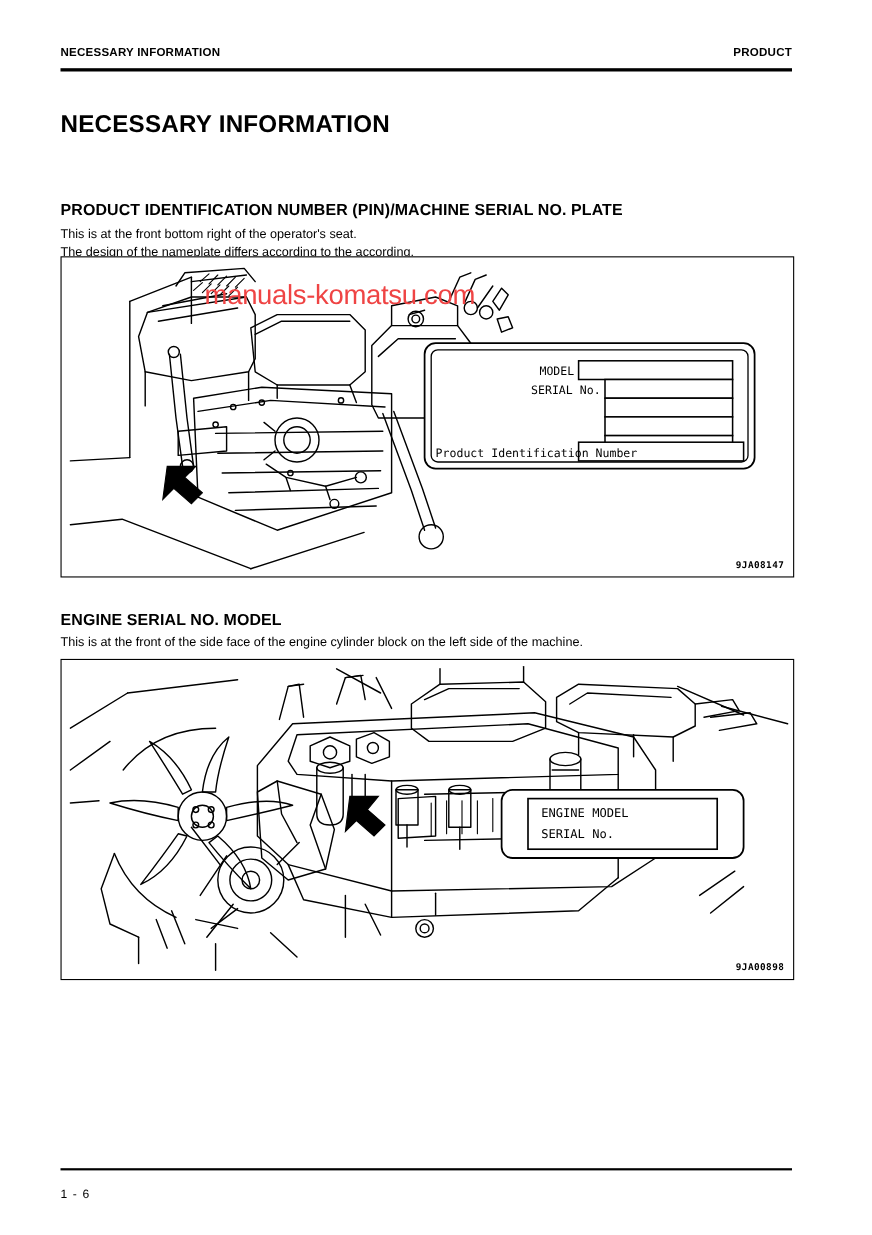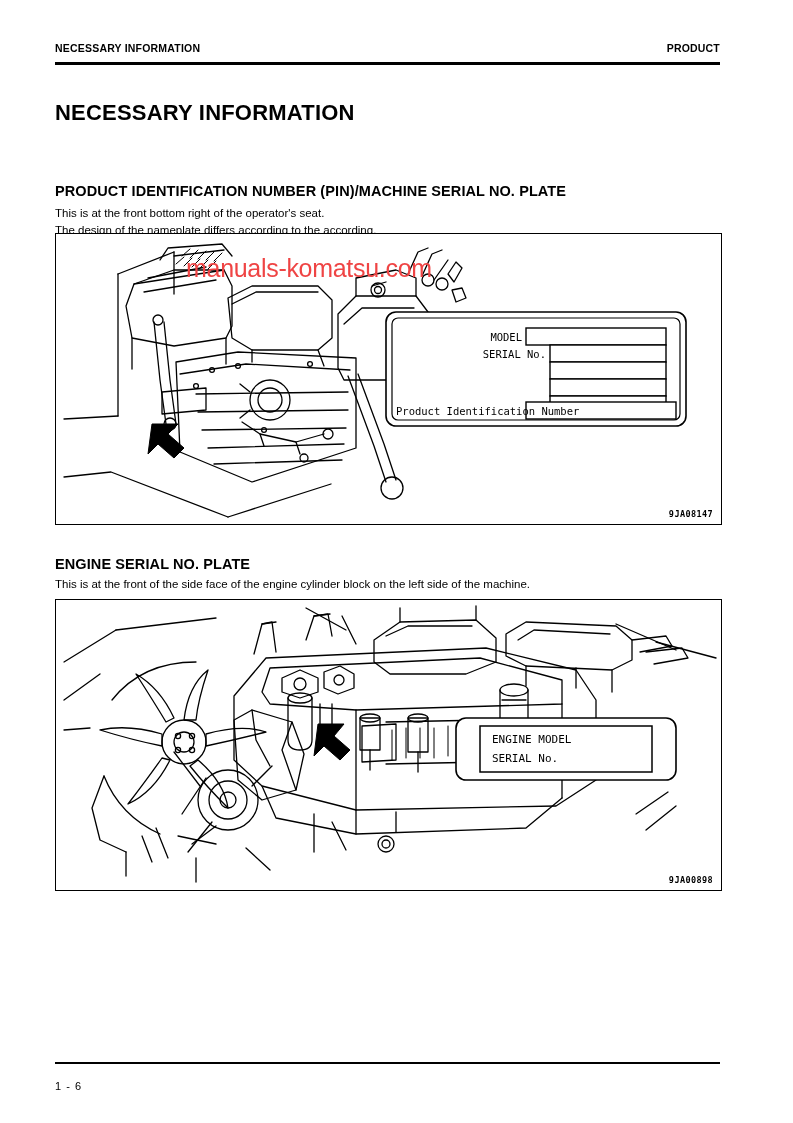--- a/index.html
+++ b/index.html
@@ -280,21 +280,21 @@
 
         <text x="466" y="107" text-anchor="end" font-family="DejaVu Sans Mono, monospace" font-size="10.5" fill="#000000">MODEL</text>
         <text x="490" y="124" text-anchor="end" font-family="DejaVu Sans Mono, monospace" font-size="10.5" fill="#000000">SERIAL No.</text>
         <text x="340" y="181" font-family="DejaVu Sans Mono, monospace" font-size="10.5" fill="#000000">Product Identification Number</text>
       </g>
     </svg>
 
     <div class="fig-code">9JA08147</div>
   </div>
 
-  <div class="h2 engine">ENGINE SERIAL NO. PLATE</div>
+  <div class="h2 engine">ENGINE SERIAL NO. MODEL</div>
   <div class="para p3">This is at the front of the side face of the engine cylinder block on the left side of the machine.</div>
 
   <div class="figure fig2">
 
     <svg class="art" width="665" height="290" viewBox="0 0 665 290">
       <g fill="none" stroke="#000000" stroke-width="1.3" stroke-linejoin="round" stroke-linecap="round">
 
         <path d="M8 62 L60 30"></path>
         <path d="M60 30 L160 18"></path>
         <path d="M8 100 L44 74"></path>

